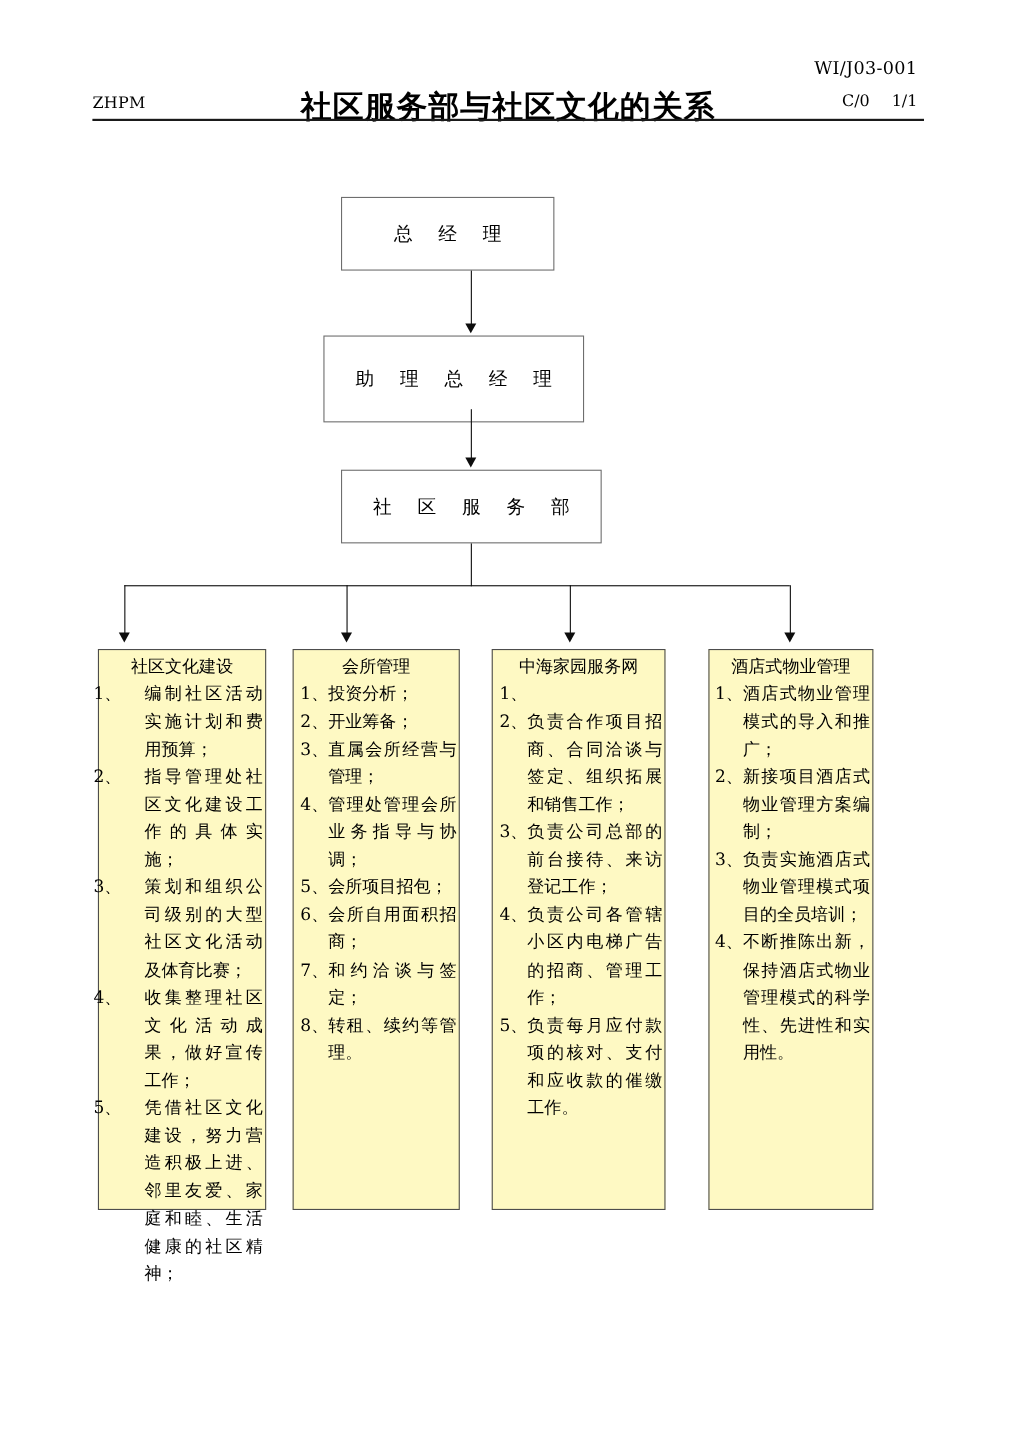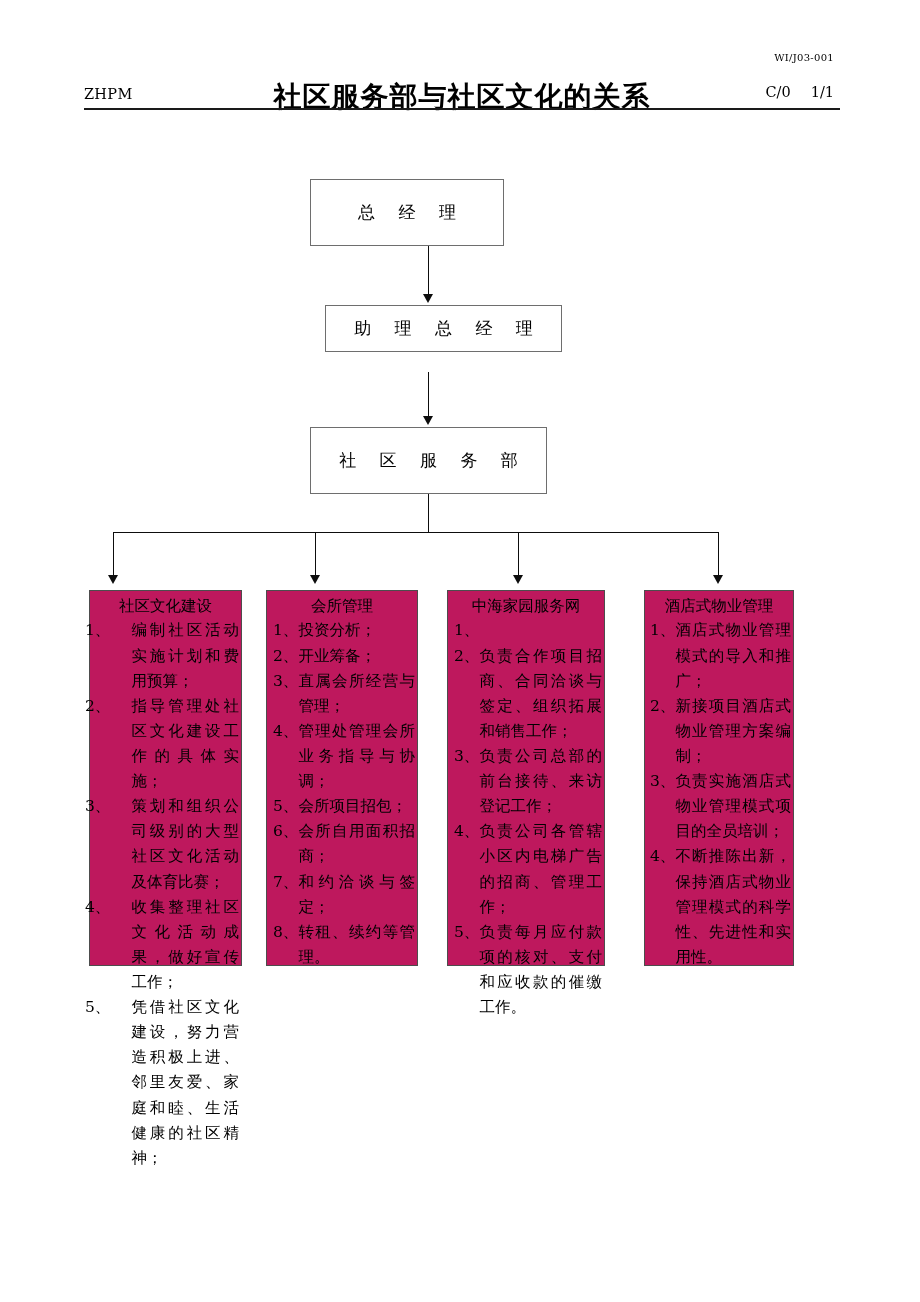--- a/index.html
+++ b/index.html
@@ -40,21 +40,21 @@
     text-align: center;
     font-size: 28px;
     font-weight: 700;
     letter-spacing: 1px;
     white-space: nowrap;
   }
   .hdr-code {
     position: absolute;
     right: 6px;
     top: 0px;
-    font-size: 10px;
+    font-size: 16px;
     letter-spacing: 0.3px;
     white-space: nowrap;
   }
   .hdr-rev-wrap {
     position: absolute;
     right: 6px;
     top: 32px;
     font-size: 14.5px;
     white-space: nowrap;
   }
@@ -78,21 +78,21 @@
     align-items: center;
     justify-content: center;
   }
   .top-box .tb-label {
     font-size: 17px;
     letter-spacing: 9px;
     text-indent: 9px;
     white-space: nowrap;
   }
   #box-gm       { left: 310px; top: 179px; width: 194px; height: 67px; }
-  #box-agm      { left: 325px; top: 305px; width: 237px; height: 47px; }
+  #box-agm      { left: 294px; top: 305px; width: 237px; height: 79px; }
   #box-csd      { left: 310px; top: 427px; width: 237px; height: 67px; }
 
   
   .v-line {
     position: absolute;
     width: 0;
     border-left: 1.6px solid #0d0d0d;
   }
   .arrow-head {
     position: absolute;
@@ -120,24 +120,24 @@
   .drop-head { position: absolute; top: 575px; }
   #drop1-line { left: 113px; } #drop1-head { left: 108px; }
   #drop2-line { left: 315px; } #drop2-head { left: 310px; }
   #drop3-line { left: 518px; } #drop3-head { left: 513px; }
   #drop4-line { left: 718px; } #drop4-head { left: 713px; }
 
   
   .col-box {
     position: absolute;
     top: 590px;
-    height: 376px;
+    height: 510px;
     box-sizing: border-box;
     border: 1px solid #4d4d4d;
-    background: #be185d;
+    background: #fef9c3;
     padding: 4px 2px 0 2px;
     overflow: visible;
   }
   #col-1 { left: 89px;  width: 153px; }
   #col-2 { left: 266px; width: 152px; }
   #col-3 { left: 447px; width: 158px; }
   #col-4 { left: 644px; width: 150px; }
 
   .col-title {
     text-align: center;

